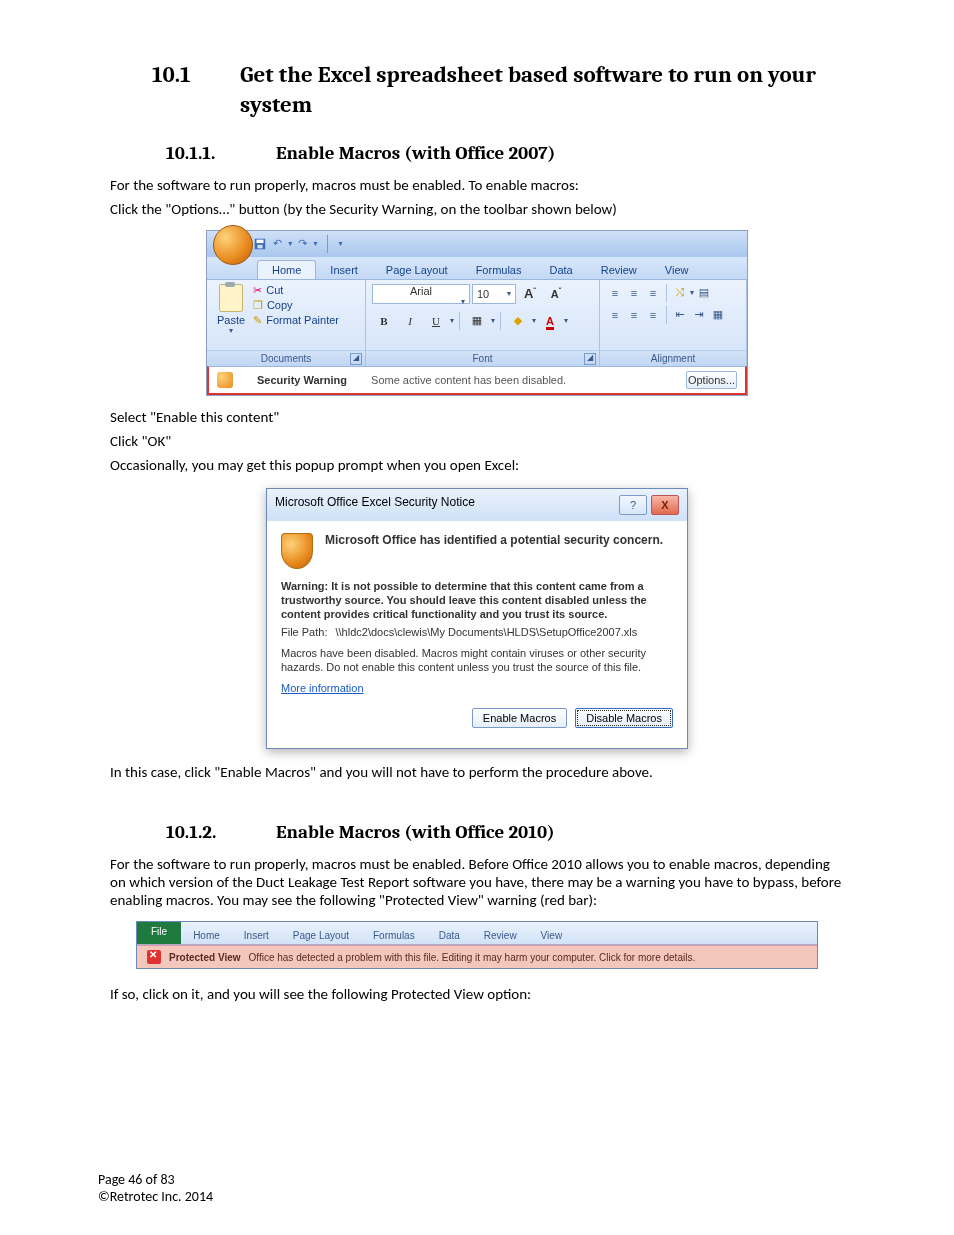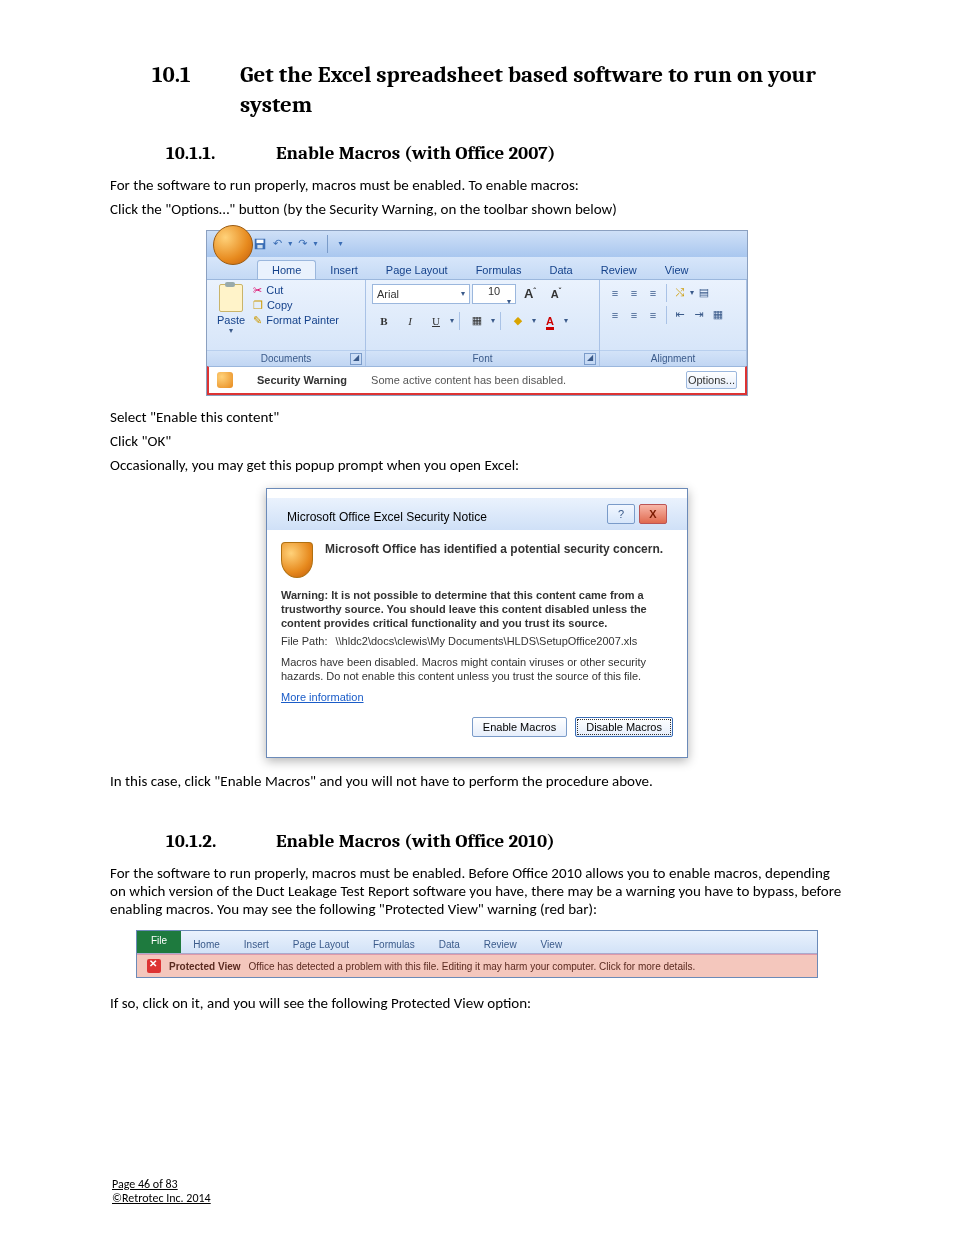--- a/index.html
+++ b/index.html
@@ -157,24 +157,24 @@
   .dialog {
     width: 420px;
     margin: 14px auto;
     border: 1px solid #6b8ab8;
     box-shadow: 0 3px 10px rgba(0,0,0,0.3);
     font-family: "Segoe UI", Tahoma, sans-serif;
     background:#fff;
   }
   .dlg-title {
     background: linear-gradient(to bottom,#eaf2fd,#cfe0f7);
-    padding: 6px 20px;
+    padding: 6px 8px;
     font-size: 12px;
     color: #000;
-    display:flex;align-items:flex-end;margin-top:9px;
+    display:flex;align-items:flex-start;
   }
   .dlg-title .winbtns{margin-left:auto;display:flex;gap:4px;}
   .winbtn{width:26px;height:18px;border:1px solid #7a9bc9;border-radius:2px;display:flex;align-items:center;justify-content:center;font-size:11px;background:linear-gradient(to bottom,#f2f7ff,#d7e6fa);color:#3a5a8a;}
   .winbtn.close{background:linear-gradient(to bottom,#f8b7a8,#e06a4f);color:#7a1a00;border-color:#b55;font-weight:bold;}
   .dlg-body{ padding:12px 14px 20px;font-size:11px;color:#333; }
   .dlg-hdr{ display:flex;gap:12px;align-items:flex-start;margin-bottom:10px;}
   .big-shield{width:30px;height:34px;flex-shrink:0;background:radial-gradient(circle at 30% 30%,#ffd27a,#e78a1e 60%,#c05a0a);border-radius:4px 4px 50% 50%;border:1px solid #b07010;}
   .dlg-hdr b{font-size:12px;}
   .dlg-body .file-row{display:flex;gap:8px;margin:6px 0;}
   .link{color:#1a5cc8;text-decoration:underline;cursor:pointer;}
@@ -204,21 +204,21 @@
     border-top:1px solid #d9a;
     padding:4px 10px;
     font-size:10px;
     color:#5a2a20;
     display:flex;align-items:center;gap:8px;
   }
   .pv-stop{width:14px;height:14px;background:#d33;border-radius:2px;position:relative;}
   .pv-stop::before{content:"✕";position:absolute;left:2px;top:-1px;color:#fff;font-size:10px;font-weight:bold;}
 
   .footer{
-    position:absolute;bottom:30px;left:112px;font-size:12px;text-decoration:underline;
+    position:absolute;bottom:30px;left:98px;font-size:14px;
   }
 </style>
 </head>
 <body>
 
 <div class="page">
 
   <div class="h1">
     <span class="num">10.1</span>
     <span class="txt">Get the Excel spreadsheet based software to run on your system</span>
@@ -277,25 +277,25 @@
                 <span class="brush-ico">✎</span>
                 <span>Format Painter</span>
               </div>
           </div>
         </div>
         <div class="group-label"><span>Documents</span><span class="launcher">◢</span></div>
       </div>
       <div class="group font-group">
         <div class="group-body" style="flex-direction:column;gap:4px;">
           <div class="font-row">
-            <div class="combo" style="width:88px;">
+            <div class="combo" style="width:88px;flex-direction:column;">
                 <span>Arial</span>
                 <span class="dd">▾</span>
               </div>
-            <div class="combo" style="width:34px;flex-direction:column;">
+            <div class="combo" style="width:34px;">
                 <span>10</span>
                 <span class="dd">▾</span>
               </div>
             <div class="btn grow-a">A<span style="font-size:8px;vertical-align:super;">ˆ</span></div>
             <div class="btn" style="font-size:11px;font-weight:bold;">A<span style="font-size:7px;vertical-align:super;">ˇ</span></div>
           </div>
           <div class="font-row">
             <div class="btn" style="font-weight:bold;font-family:serif;">B</div>
             <div class="btn" style="font-style:italic;font-family:serif;">I</div>
             <div class="btn" style="text-decoration:underline;font-family:serif;">U</div>

